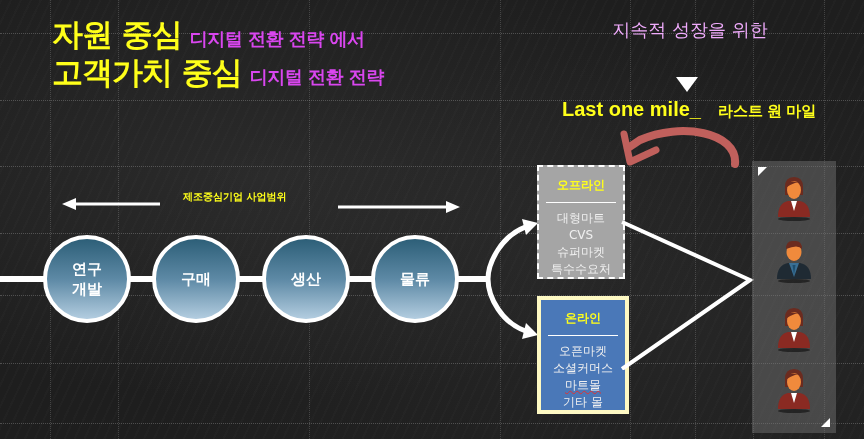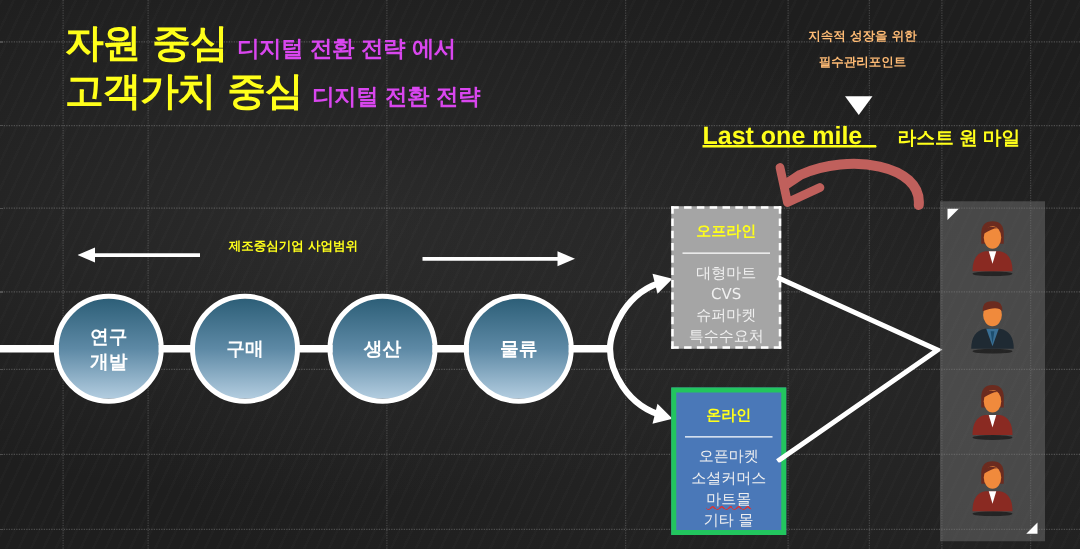--- a/index.html
+++ b/index.html
@@ -13,40 +13,40 @@
     font-family:"DejaVu Sans", sans-serif;
   }
   .abs { position:absolute; }
   .grid-h { position:absolute; left:0; width:864px; height:0; border-top:1px dotted rgba(200,200,200,0.28); }
   .grid-v { position:absolute; top:0; height:439px; width:0; border-left:1px dotted rgba(200,200,200,0.22); }
 
   .title-line { position:absolute; left:52px; white-space:nowrap; }
   .title-big { color:#ffff1a; font-size:31px; font-weight:bold; letter-spacing:-1px; }
   .title-small { color:#d946ef; font-size:18px; font-weight:bold; margin-left:8px; letter-spacing:-0.5px; }
 
-  .tr-note { position:absolute; left:590px; top:19px; width:200px; text-align:center; color:#fdba74; font-size:10px; font-weight:bold; line-height:21px; }
+  .tr-note { position:absolute; left:590px; top:19px; width:200px; text-align:center; color:#f0abfc; font-size:18px; font-weight:normal; line-height:21px; }
   .down-tri { position:absolute; left:676px; top:77px; width:0; height:0; border-left:11px solid transparent; border-right:11px solid transparent; border-top:15px solid #fff; }
   .lastmile { position:absolute; left:562px; top:98px; white-space:nowrap; color:#ffff1a; font-weight:bold; font-family:"Liberation Sans", sans-serif; }
-  .lastmile .en { font-size:20px;text-decoration:underline; }
+  .lastmile .en { font-size:20px; }
   .lastmile .ko { font-size:15px; margin-left:17px; }
 
   .scope-label { position:absolute; left:183px; top:190px; color:#ffff1a; font-weight:bold; font-size:10px; white-space:nowrap; }
 
   .chain-line { position:absolute; left:0; top:276px; width:490px; height:6px; background:#fff; }
   .node {
     position:absolute; width:80px; height:80px; border-radius:50%;
     border:4px solid #fff; box-sizing:content-box;
     background:linear-gradient(180deg, #2d5f78 0%, #5d89a5 50%, #b3cde0 100%);
     display:flex; align-items:center; justify-content:center; text-align:center;
     color:#ffffff; font-weight:bold; font-size:15px; line-height:20px;
   }
 
   .channel-box { position:absolute; text-align:center; color:#f0f0f0; font-size:12px; line-height:17px; }
   .offline { left:537px; top:165px; width:84px; height:110px; background:#a5a5a5; border:2px dashed #ffffff; }
-  .online  { left:537px; top:310px; width:84px; height:110px; background:#4a78b8; border:4px solid #22c55e; }
+  .online  { left:537px; top:296px; width:84px; height:110px; background:#4a78b8; border:4px solid #fef9c3; }
   .channel-title { color:#ffff1a; font-weight:bold; font-size:12px; margin-top:10px; }
   .channel-sep { width:70px; height:1px; background:#fff; margin:8px auto 7px; }
   .spell { text-decoration:underline wavy #d33; text-decoration-thickness:1px; }
 
   .people-panel { position:absolute; left:752px; top:161px; width:84px; height:272px; background:rgba(120,120,120,0.45); }
   .corner-tl { position:absolute; left:6px; top:6px; width:0; height:0; border-top:9px solid #fff; border-right:9px solid transparent; }
   .corner-br { position:absolute; right:6px; bottom:6px; width:0; height:0; border-bottom:9px solid #fff; border-left:9px solid transparent; }
   .person { position:absolute; left:22px; width:40px; height:46px; }
 
   .bottom-text { position:absolute; left:18px; top:370px; color:#f4f4f4; font-weight:bold; font-size:15px; line-height:22px; white-space:nowrap; letter-spacing:-0.3px; }
@@ -72,21 +72,20 @@
 
 <div class="title-line" style="top:14px;">
   <span class="title-big">자원 중심</span><span class="title-small">디지털 전환 전략 에서</span>
 </div>
 <div class="title-line" style="top:52px;">
   <span class="title-big">고객가치 중심</span><span class="title-small">디지털 전환 전략</span>
 </div>
 
 <div class="tr-note">
   <div>지속적 성장을 위한</div>
-  <div>필수관리포인트</div>
 </div>
 <div class="down-tri"></div>
 <div class="lastmile">
   <span class="en">Last one mile_</span><span class="ko">라스트 원 마일</span>
 </div>
 
 <svg class="abs" style="left:610px;top:122px" width="130" height="50">
   <path d="M125 42 C 128 10, 70 0, 30 18 L 18 26" fill="none" stroke="#c0605c" stroke-width="8" stroke-linecap="round"></path>
   <path d="M14 12 L 20 40 L 46 28" fill="none" stroke="#c0605c" stroke-width="7" stroke-linecap="round" stroke-linejoin="round"></path>
 </svg>

